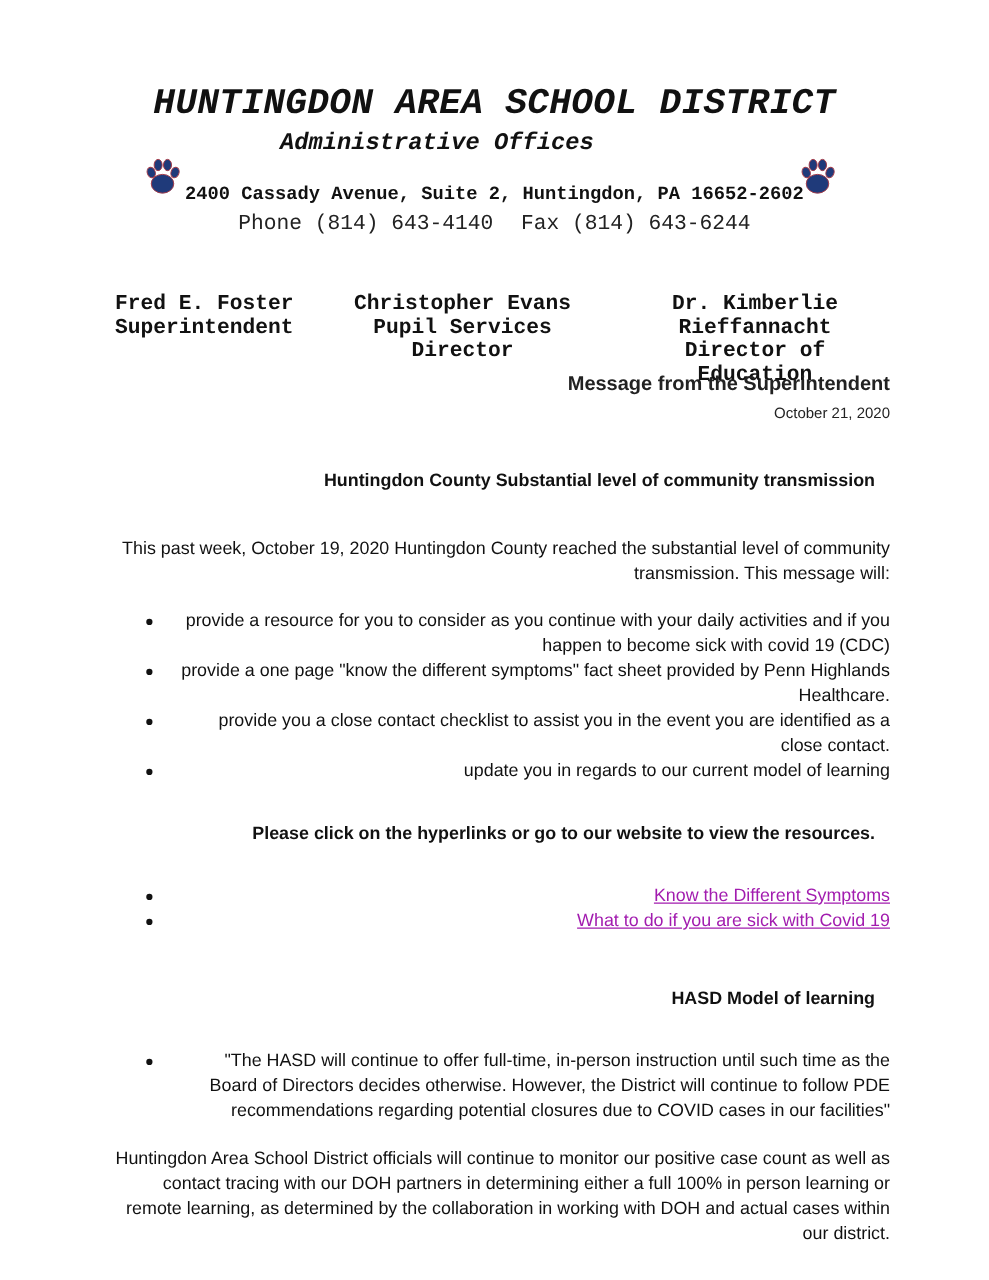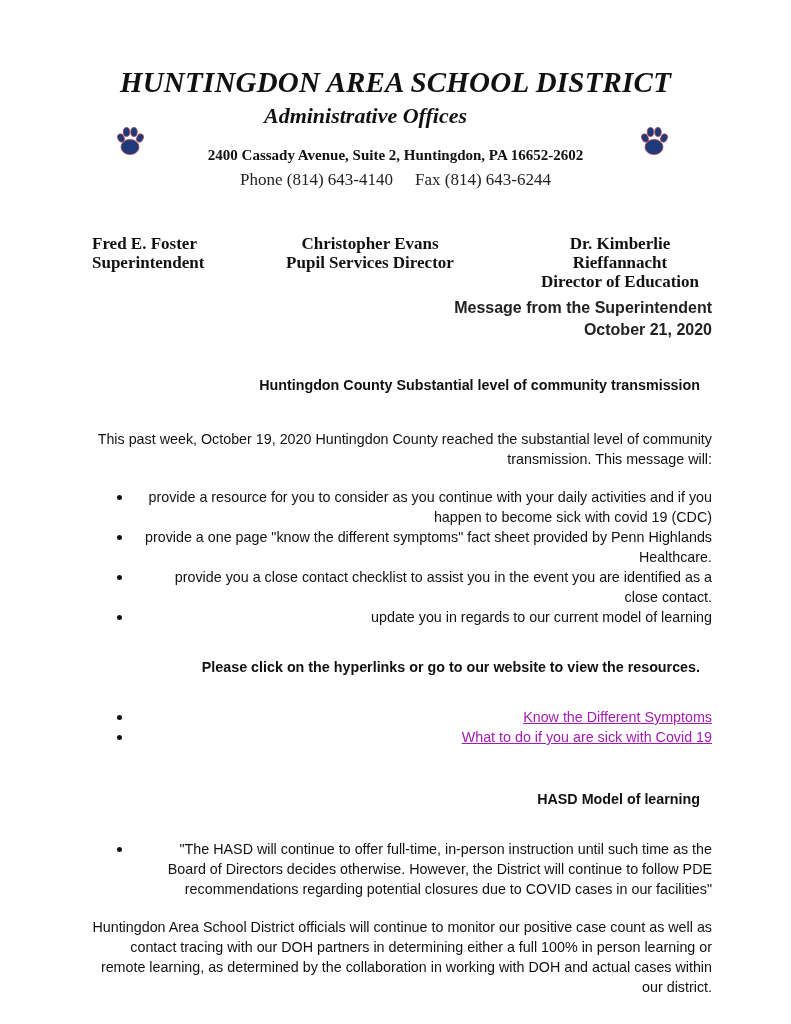--- a/index.html
+++ b/index.html
@@ -1,46 +1,46 @@
 <!DOCTYPE html>
 <html><head>
   <meta charset="utf-8">
   <style>
     html, body { margin: 0; padding: 0; background: #ffffff; }
     body { width: 791px; height: 1024px; position: relative; overflow: hidden; color: #111; }
-    .serif { font-family: Liberation Serif, serif; }
+    .serif { font-family: Liberation Mono, monospace; }
     .sans { font-family: "Liberation Sans", "DejaVu Sans", sans-serif; }
 
     .lh-title { position: absolute; top: 66px; left: 0; width: 791px; text-align: center;
       font-size: 29px; font-style: italic; font-weight: bold; letter-spacing: 0.2px; color: #111; }
     .lh-sub { position: absolute; top: 103px; left: 0; width: 699px; text-align: center;
-      font-size: 22px; font-style: italic; font-weight: bold; color: #111; margin-left: 16px; }
+      font-size: 19px; font-style: italic; font-weight: bold; color: #111; }
     .lh-addr { position: absolute; top: 147px; left: 0; width: 791px; text-align: center;
       font-size: 15px; font-weight: bold; color: #111; }
     .lh-phone { position: absolute; top: 170px; left: 0; width: 791px; text-align: center;
       font-size: 17px; color: #222; }
     .lh-phone span + span { margin-left: 22px; }
 
     .paw { position: absolute; width: 34px; height: 34px; }
     .paw-left { left: 113px; top: 124px; }
     .paw-right { left: 637px; top: 124px; }
 
     .staff { position: absolute; top: 234px; font-size: 17px; line-height: 19px; color: #111; }
     .staff .name { display: block; }
     .staff .role { display: block; font-weight: bold; }
     .staff-1 { left: 92px; }
     .staff-1 .name { font-weight: bold; }
     .staff-2 { left: 280px; width: 180px; text-align: center; }
     .staff-2 .name { font-weight: bold; text-align: center; }
-    .staff-3 { left: 522px; width: 196px; text-align: center; }
+    .staff-3 { left: 506px; width: 196px; text-align: center; }
     .staff-3 .name { font-weight: bold; }
 
     .content { position: absolute; left: 92px; top: 297px; width: 620px; font-size: 14.3px; color: #111; text-align: right; }
     .msg-title { font-size: 16px; font-weight: bold; line-height: 22px; margin: 0; color: #222; }
-    .msg-date { font-size: 16px; font-weight: bold; line-height: 22px; margin: 0; color: #222; }
+    .msg-date { font-size: 12px; font-weight: normal; line-height: 22px; margin: 0; color: #222; }
     .h-bold { font-weight: bold; font-size: 14.3px; margin: 12px; line-height: 20px; }
     p { margin: 0; line-height: 20px; }
     ul { margin: 0; padding-left: 48px; list-style: none; }
     ul li { position: relative; line-height: 20px; }
     ul li::before { content: ""; position: absolute; left: -23px; top: 8px; width: 5px; height: 5px; border-radius: 50%; background: #111; }
     a.link { color: #a21caf; text-decoration: underline; margin-top: 48px; }
     .gap-22 { height: 22px; }
     .gap-18 { height: 18px; }
     .gap-30 { height: 30px; }
   </style>

